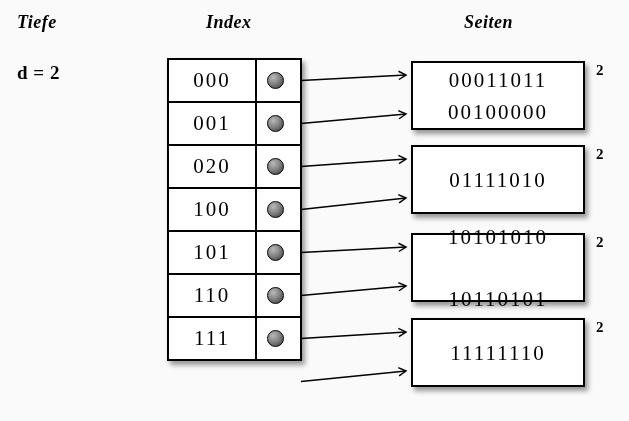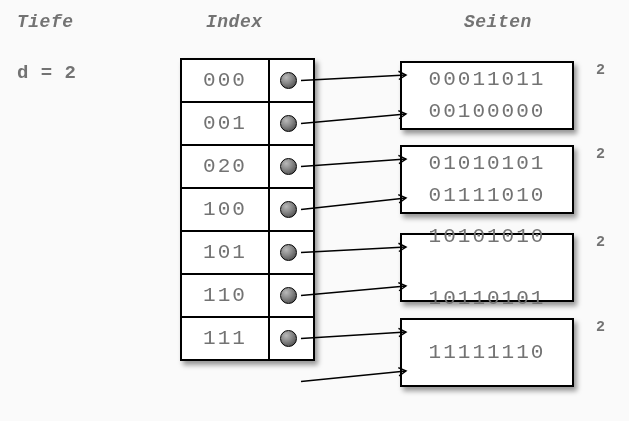--- a/index.html
+++ b/index.html
@@ -1,22 +1,22 @@
 <!DOCTYPE html>
 <html><head>
 <meta charset="utf-8">
 <style>
   html, body { margin: 0; padding: 0; }
   .canvas {
     position: relative;
     width: 629px;
     height: 421px;
     background: #fafafa;
-    font-family: Liberation Mono, monospace;
-    color: #737373;
+    font-family: Liberation Serif, serif;
+    color: #000000;
     overflow: hidden;
   }
   .hdr {
     position: absolute;
     font-size: 18px;
     font-style: italic;
     font-weight: 600;
     letter-spacing: 0.5px;
     white-space: nowrap;
   }
@@ -24,21 +24,21 @@
     position: absolute;
     left: 17px;
     top: 62px;
     font-size: 19px;
     font-weight: 600;
     letter-spacing: 0.5px;
   }
   
   .index-table {
     position: absolute;
-    left: 180px;
+    left: 167px;
     top: 58px;
     background: #ffffff;
     border: 2px solid #000;
     box-shadow: 3px 4px 5px rgba(0,0,0,0.40);
   }
   .index-row {
     display: flex;
     height: 41px;
     border-bottom: 2px solid #000;
   }
@@ -61,21 +61,21 @@
     width: 15px;
     height: 15px;
     margin-left: 10px;
     border-radius: 50%;
     border: 1.5px solid #000;
     background: radial-gradient(circle at 35% 30%, #b9b9b9 0%, #8a8a8a 40%, #4c4c4c 85%);
   }
   
   .page-box {
     position: absolute;
-    left: 400px;
+    left: 411px;
     width: 170px;
     height: 65px;
     background: #ffffff;
     border: 2px solid #000;
     box-shadow: 3px 4px 5px rgba(0,0,0,0.40);
     display: flex;
     flex-direction: column;
     align-items: center;
     justify-content: center;
     text-align: center;
@@ -150,21 +150,20 @@
     </div>
   </div>
 
   <div class="page-box" style="top:61px;">
     <div>00011011</div>
     <div>00100000</div>
   </div>
   <span class="local-depth" style="top:62px;">2</span>
 
   <div class="page-box" style="top:145px;">
-    <div>01010101</div>
     <div>01111010</div>
   </div>
   <span class="local-depth" style="top:146px;">2</span>
 
   <div class="page-box" style="top:233px;gap:30px;">
     <div>10101010</div>
     <div>10110101</div>
   </div>
   <span class="local-depth" style="top:234px;">2</span>
 

